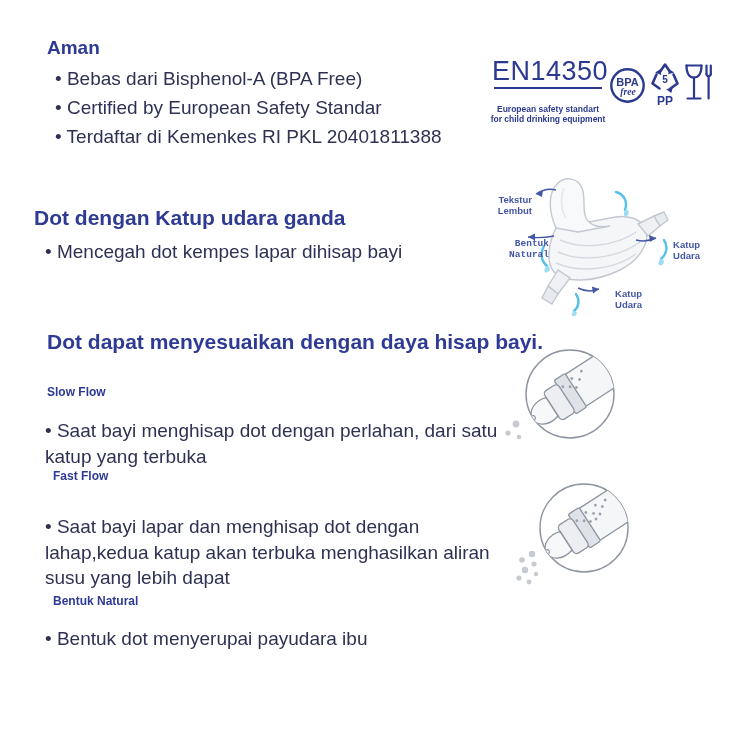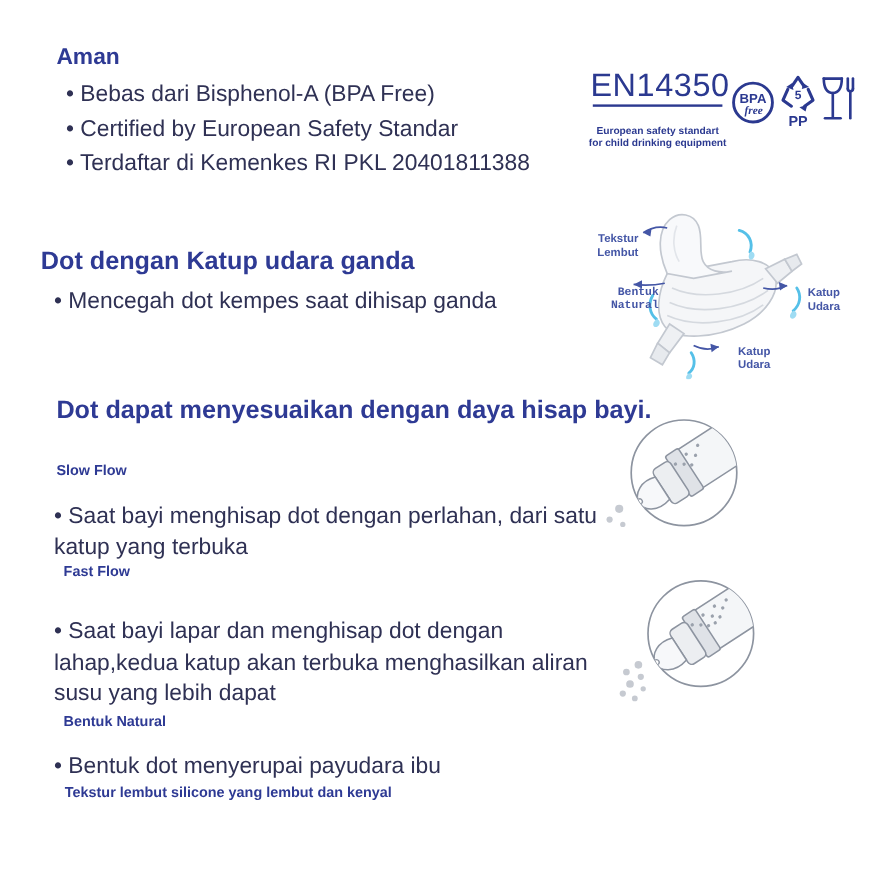--- a/index.html
+++ b/index.html
@@ -77,21 +77,21 @@
         <path d="M3.5 35.5 L16.5 35.5"></path>
         <path d="M22.5 2.5 L22.5 11"></path>
         <path d="M26.8 2.5 L26.8 11"></path>
         <path d="M24.6 13 L24.6 35.5"></path>
         <path d="M22.5 11 C22.5 12.5 23.2 13 24.6 13 C26 13 26.8 12.5 26.8 11"></path>
       </g>
     </svg>
   </div>
 
   <div class="h h2" style="left:34px; top:205px;">Dot dengan Katup udara ganda</div>
-  <div class="bullet" style="left:45px; top:239px;">• Mencegah dot kempes saat dihisap ganda</div>
+  <div class="bullet" style="left:45px; top:239px;">• Mencegah dot kempes lapar dihisap bayi</div>
 
   <div class="icon-abs" style="left:478px; top:166px; width:240px; height:150px;">
     <svg width="240" height="150" viewBox="0 0 240 150">
       <g stroke="#c3c8d0" stroke-width="1.4" fill="#f5f6f8">
 
         <path d="M78 62 C70 78 68 96 76 106 C86 118 118 116 142 104 C160 95 172 78 168 64 C164 52 148 48 132 52 L100 58 Z"></path>
 
         <path d="M78 62 C70 44 70 26 80 17 C88 10 100 12 104 22 C108 32 104 44 108 52 C112 60 122 62 132 60 L100 66 Z" fill="#f8f9fb"></path>
 
         <path d="M82 74 C104 84 138 80 158 66" fill="none" stroke="#d5d9df"></path>
@@ -220,15 +220,14 @@
         <circle cx="24" cy="104" r="2.2"></circle>
         <circle cx="7" cy="108" r="2.6"></circle>
         <circle cx="17" cy="112" r="2.4"></circle>
       </g>
     </svg>
   </div>
 
   <div class="h h3" style="left:53px; top:594px;">Bentuk Natural</div>
   <div class="bullet" style="left:45px; top:626px;">• Bentuk dot menyerupai payudara ibu</div>
 
-  <div class="h h3" style="left:54px; top:653px; width:465px; text-indent:0;">Tekstur lembut silicone yang lembut dan kenyal</div>
 
 </div>
 
 </body></html>

